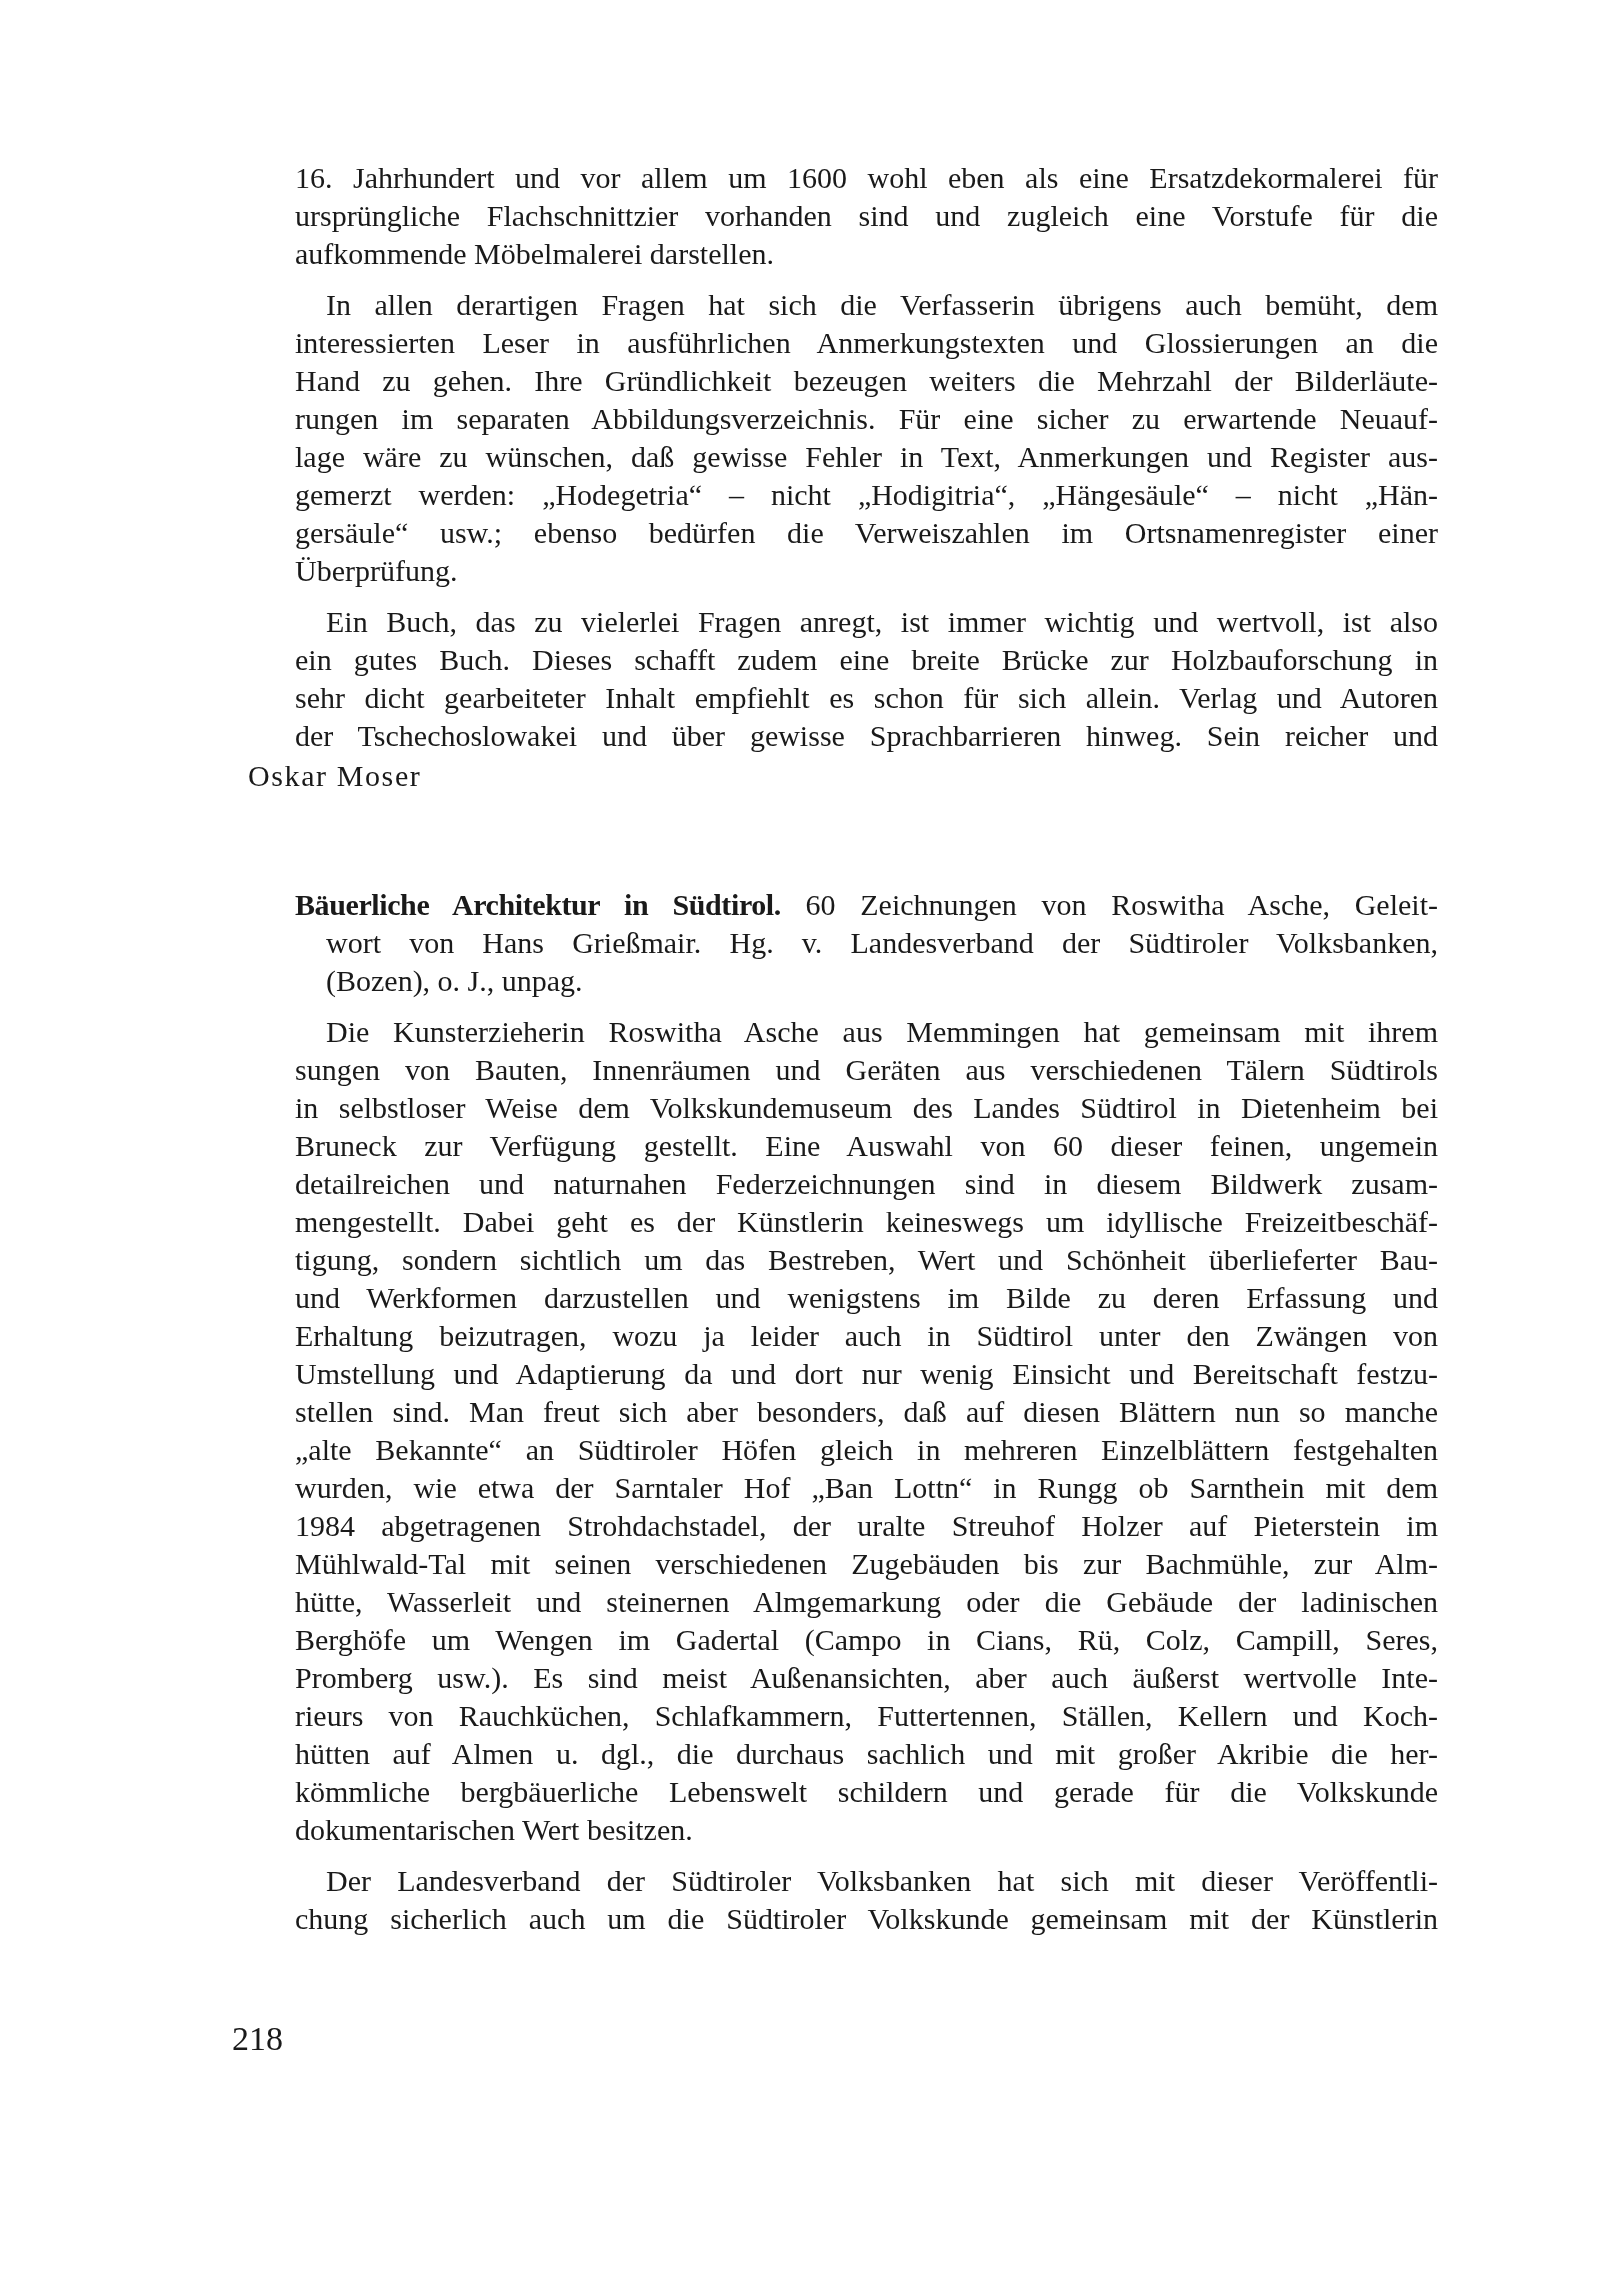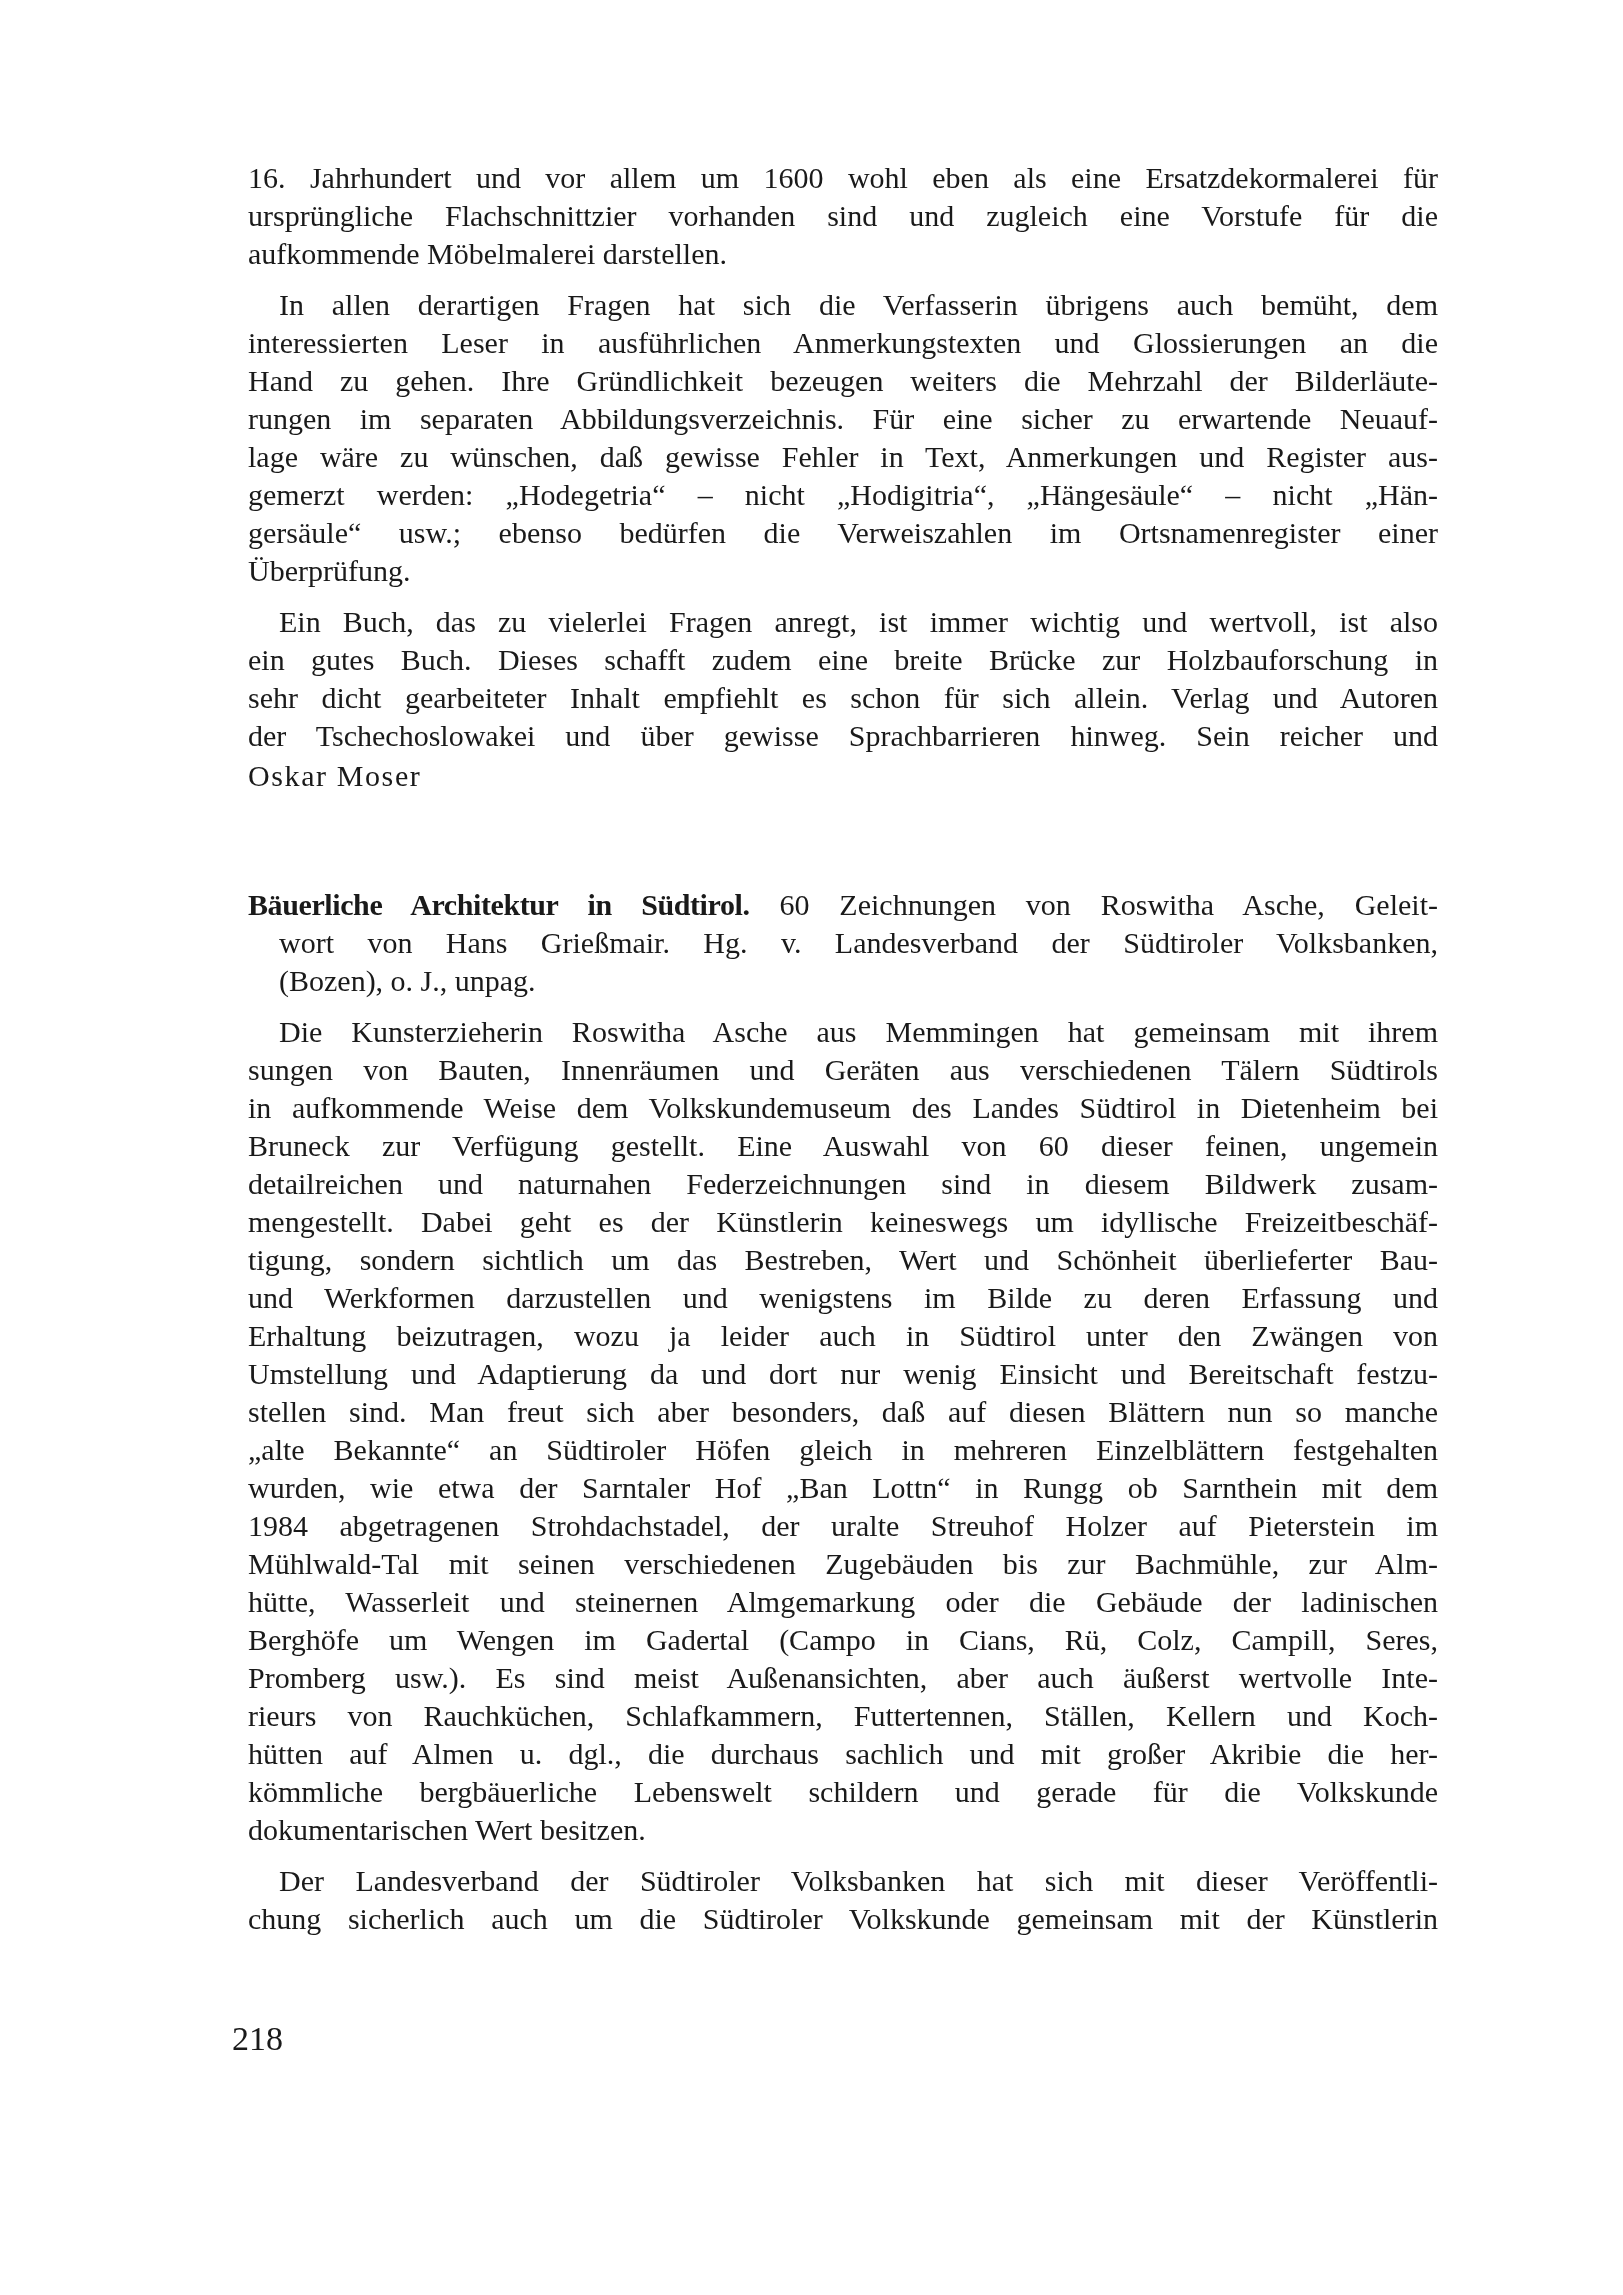--- a/index.html
+++ b/index.html
@@ -3,21 +3,21 @@
   <meta charset="utf-8">
   <style>
     html, body { margin: 0; padding: 0; background: #ffffff; }
     body { width: 1624px; height: 2295px; position: relative; overflow: hidden; }
     .page {
       position: absolute; left: 248px; top: 159px; width: 1190px;
       font-family: "Liberation Serif", "DejaVu Serif", serif;
       font-size: 30px; line-height: 38px; color: #1a1a1a;
     }
     .para { margin: 0; }
-    .line { display: block; text-align: justify; text-align-last: justify; white-space: nowrap; }
+    .line { display: block; text-align: justify; text-align-last: justify; white-space: nowrap; margin-left: 47px; }
     .line.last { text-align-last: left; }
     .indent { padding-left: 31px; }
     .gap-sm { margin-top: 13px; }
     .signature { text-align: left; letter-spacing: 1.6px; margin-top: 1.6px; }
     .review-heading { margin-top: 91px; }
     .review-heading .title { font-weight: bold; letter-spacing: -0.4px; }
     .hang { padding-left: 31px; }
     .page-number { position: absolute; left: 232px; top: 2020px; font-family: "Liberation Serif", "DejaVu Serif", serif; font-size: 34px; color: #1a1a1a; }
   </style>
 </head>
@@ -53,21 +53,21 @@
 
   <p class="para review-heading">
     <span class="line"><span class="title">Bäuerliche Architektur in Südtirol.</span><span> 60 Zeichnungen von Roswitha Asche, Geleit-</span></span>
     <span class="line hang">wort von Hans Grießmair. Hg. v. Landesverband der Südtiroler Volksbanken,</span>
     <span class="line last hang">(Bozen), o. J., unpag.</span>
   </p>
 
   <p class="para gap-sm">
     <span class="line indent">Die Kunsterzieherin Roswitha Asche aus Memmingen hat gemeinsam mit ihrem</span>
     <span class="line">sungen von Bauten, Innenräumen und Geräten aus verschiedenen Tälern Südtirols</span>
-    <span class="line">in aufkommende Weise dem Volkskundemuseum des Landes Südtirol in Dietenheim bei</span>
+    <span class="line">in selbstloser Weise dem Volkskundemuseum des Landes Südtirol in Dietenheim bei</span>
     <span class="line">Bruneck zur Verfügung gestellt. Eine Auswahl von 60 dieser feinen, ungemein</span>
     <span class="line">detailreichen und naturnahen Federzeichnungen sind in diesem Bildwerk zusam-</span>
     <span class="line">mengestellt. Dabei geht es der Künstlerin keineswegs um idyllische Freizeitbeschäf-</span>
     <span class="line">tigung, sondern sichtlich um das Bestreben, Wert und Schönheit überlieferter Bau-</span>
     <span class="line">und Werkformen darzustellen und wenigstens im Bilde zu deren Erfassung und</span>
     <span class="line">Erhaltung beizutragen, wozu ja leider auch in Südtirol unter den Zwängen von</span>
     <span class="line">Umstellung und Adaptierung da und dort nur wenig Einsicht und Bereitschaft festzu-</span>
     <span class="line">stellen sind. Man freut sich aber besonders, daß auf diesen Blättern nun so manche</span>
     <span class="line">„alte Bekannte“ an Südtiroler Höfen gleich in mehreren Einzelblättern festgehalten</span>
     <span class="line">wurden, wie etwa der Sarntaler Hof „Ban Lottn“ in Rungg ob Sarnthein mit dem</span>

